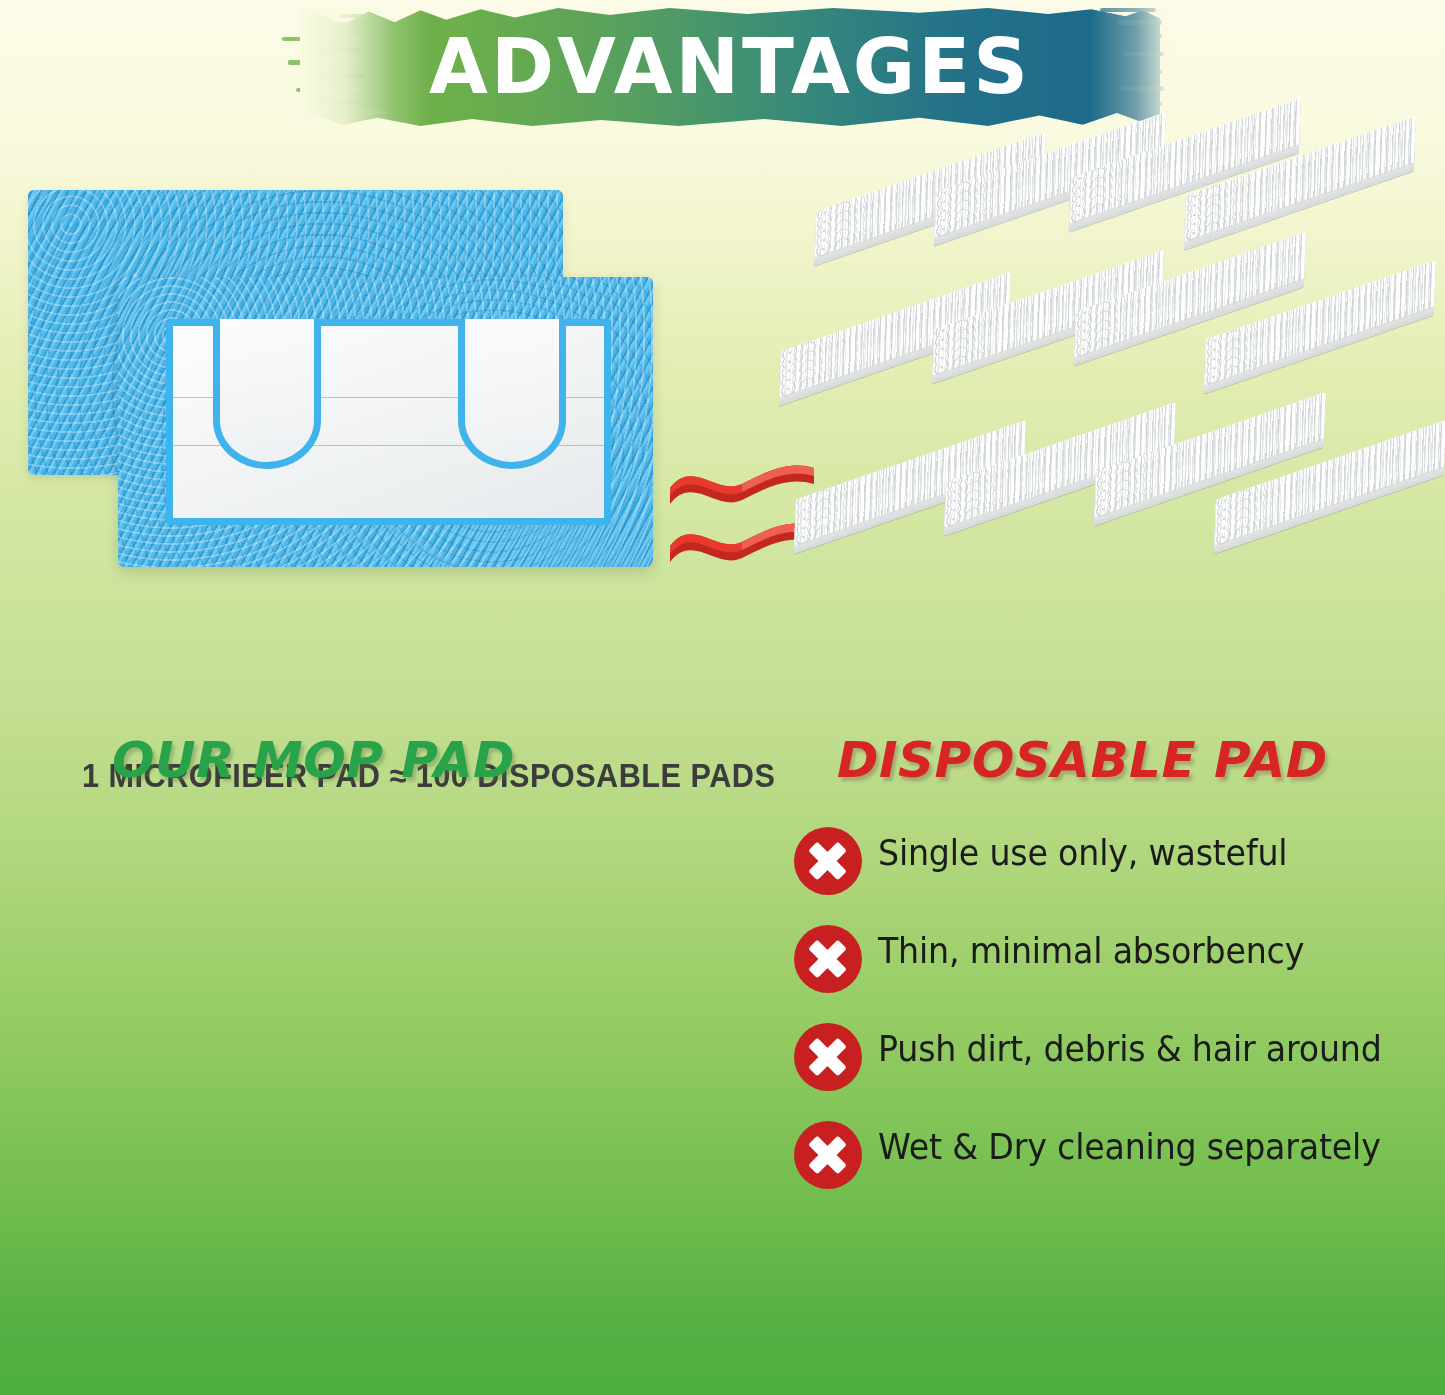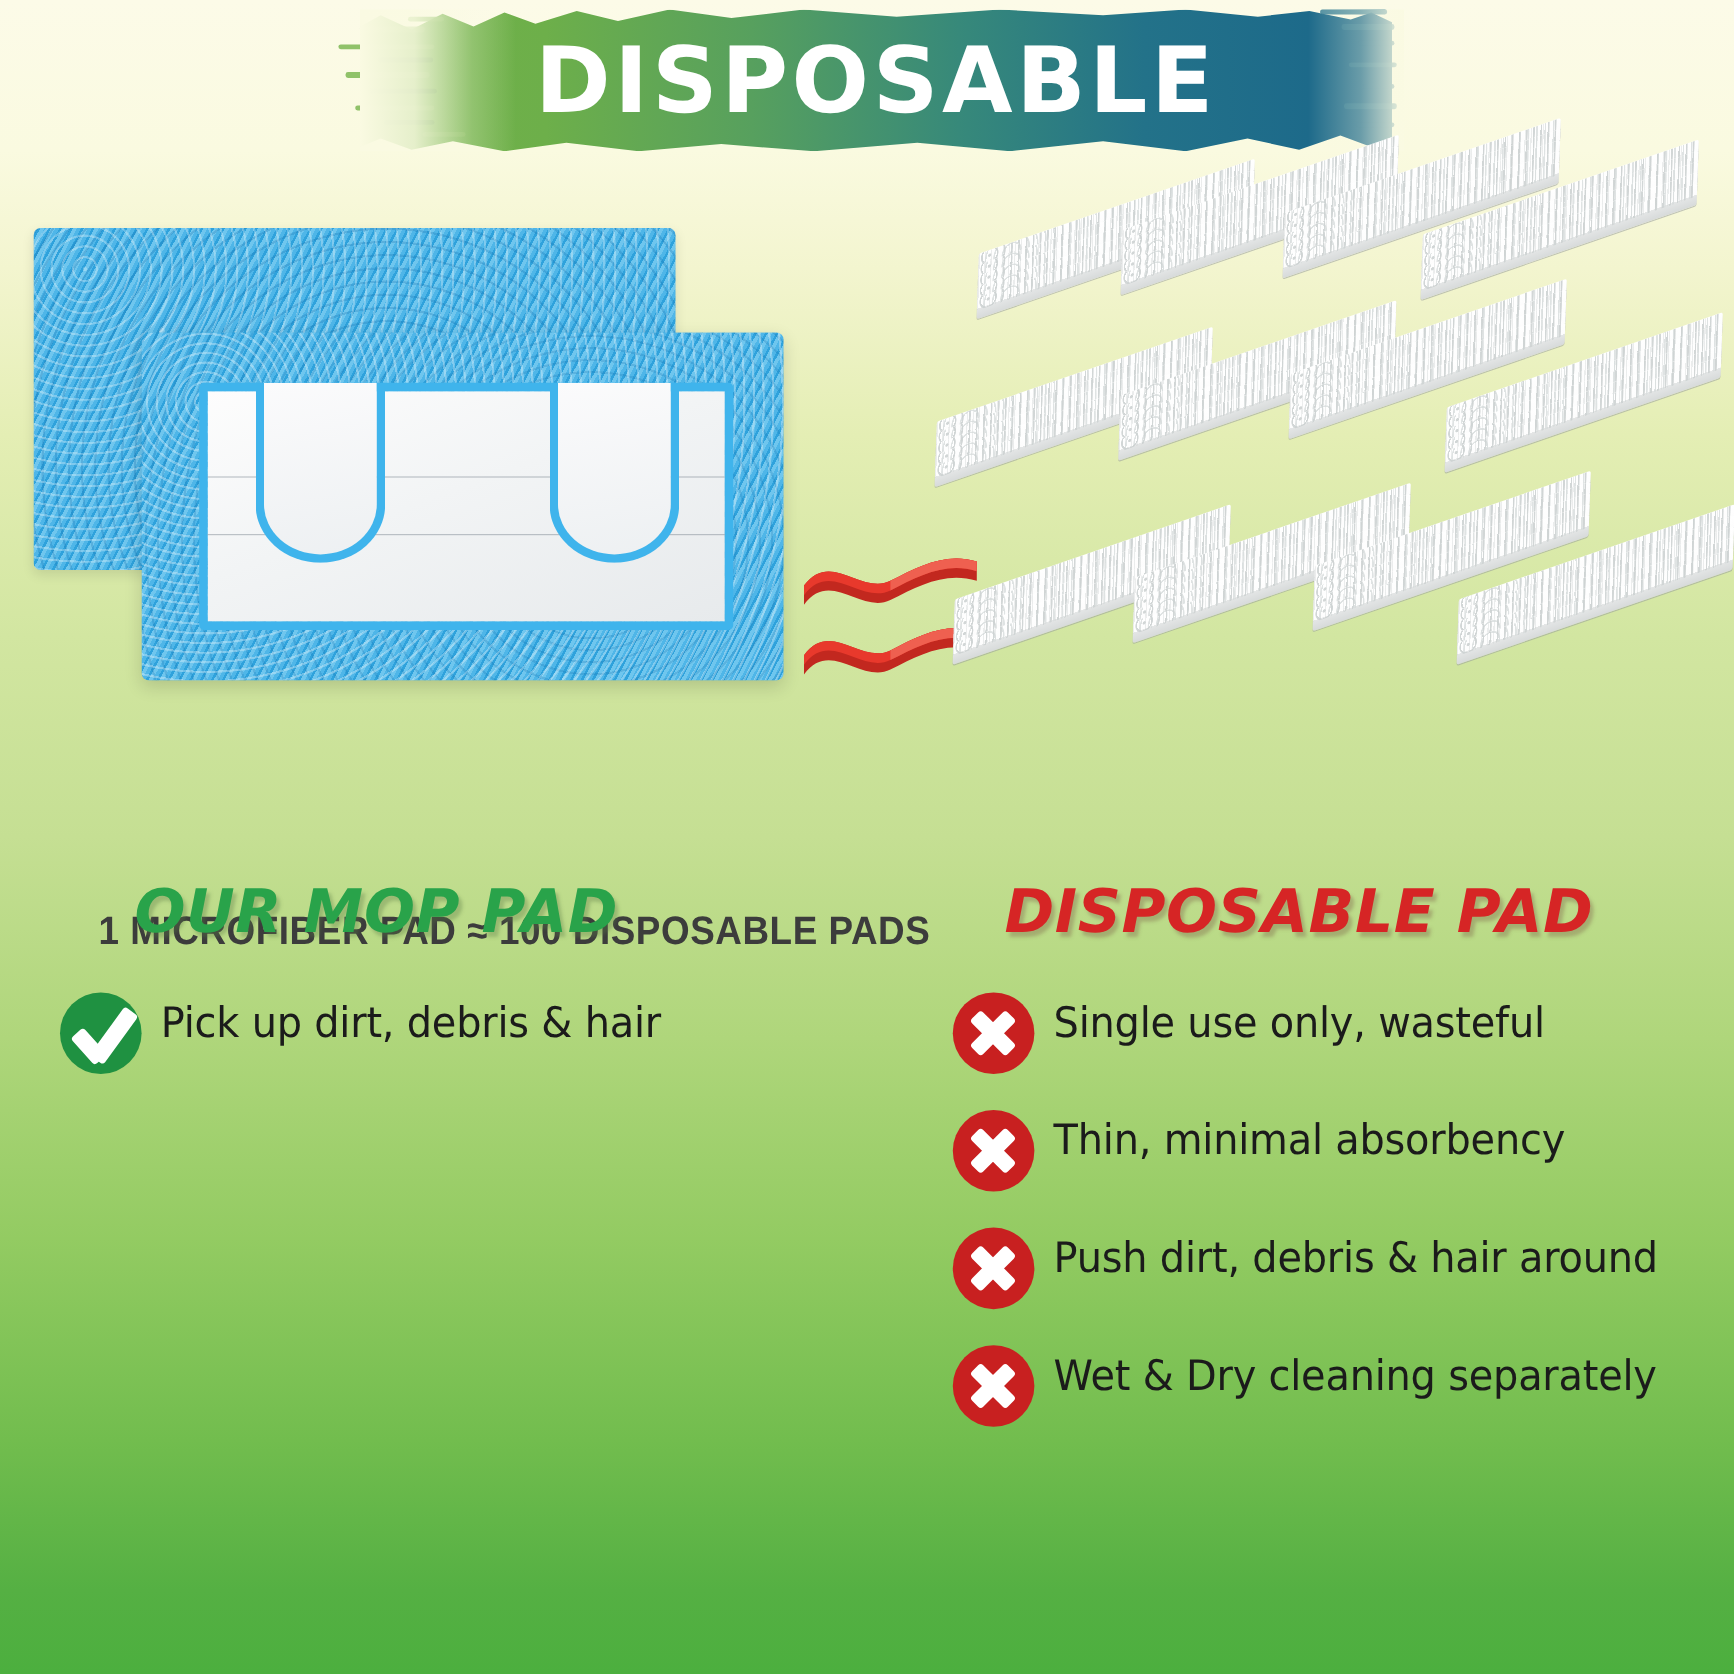--- a/index.html
+++ b/index.html
@@ -289,21 +289,21 @@
     <div class="streak blue2" style="left:1132px; top:34px; width:30px; height:4px;"></div>
     <div class="streak blue" style="left:1124px; top:52px; width:40px; height:4px;"></div>
     <div class="streak blue2" style="left:1136px; top:70px; width:26px; height:4px;"></div>
     <div class="streak blue" style="left:1120px; top:86px; width:44px; height:5px;"></div>
     <div class="streak blue2" style="left:1130px; top:102px; width:32px; height:4px;"></div>
     <div class="streak blue" style="left:1100px; top:8px;  width:56px; height:4px;"></div>
 
     <div class="brush-fade-l"></div>
     <div class="brush-fade-r"></div>
 
-    <div id="banner-title">DISPOSABLE</div>
+    <div id="banner-title">ADVANTAGES</div>
   </div>
 
   <div id="hero">
 
     <div class="pad-back"></div>
 
     <div class="pad-front">
       <div class="fluff-edge"></div>
       <div class="backing">
         <div class="seam s1"></div>
@@ -537,27 +537,20 @@
     </div>
 
     <div id="hero-caption">1 MICROFIBER PAD ≈ 100 DISPOSABLE PADS</div>
   </div>
 
   <div id="compare">
 
     <div class="col left">
       <div class="col-heading">OUR MOP PAD</div>
       <div class="bullets">
-        <div class="bullet">
-          <div class="badge ok">
-              <span class="g1"></span>
-              <span class="g2"></span>
-            </div>
-          <div class="btext">Pick up dirt, debris &amp; hair</div>
-        </div>
       </div>
     </div>
 
     <div class="col right">
       <div class="col-heading">DISPOSABLE PAD</div>
       <div class="bullets">
         <div class="bullet">
           <div class="badge no">
               <span class="g1"></span>
               <span class="g2"></span>

